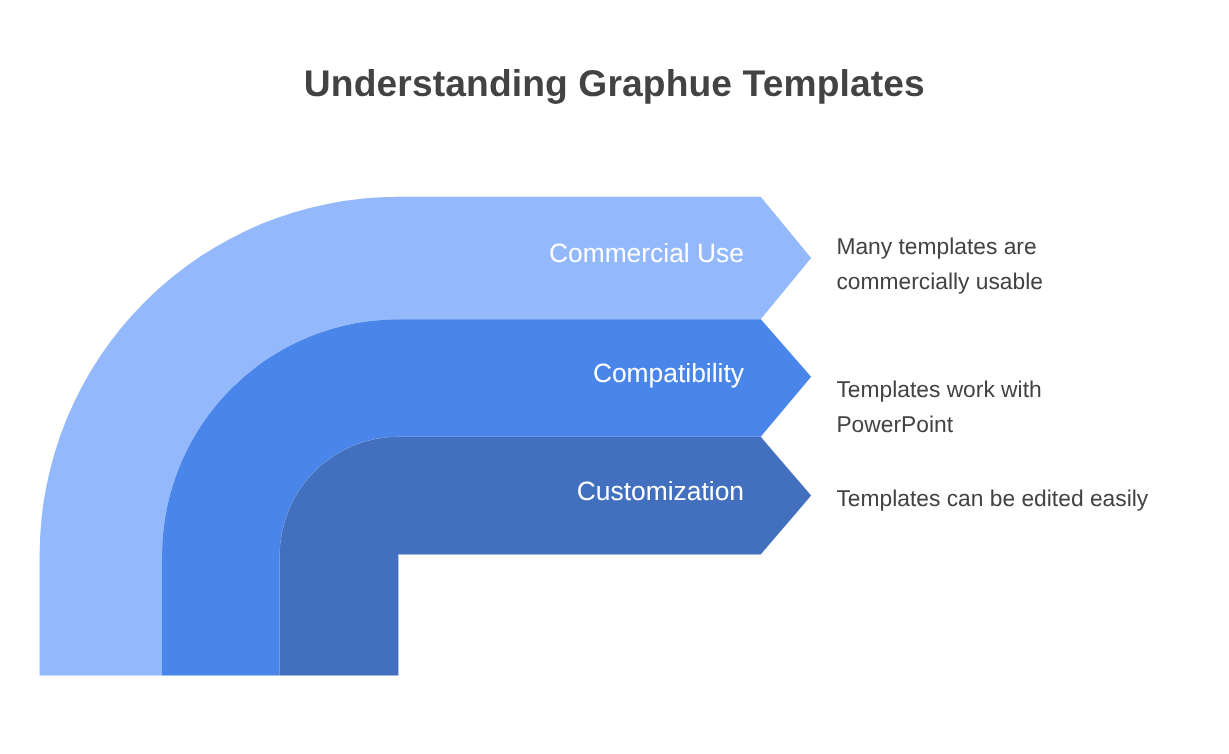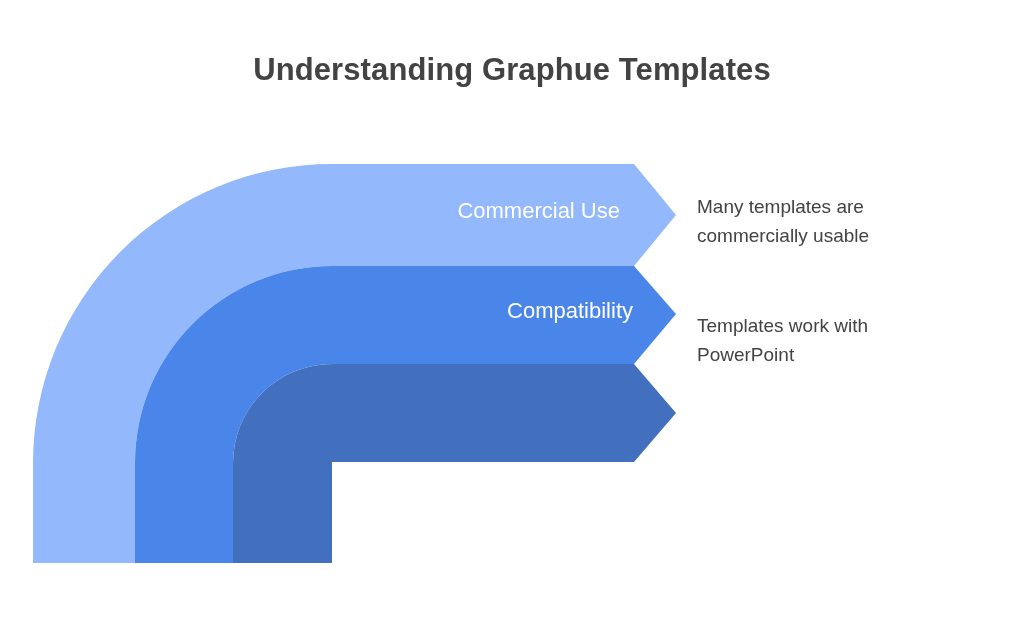--- a/index.html
+++ b/index.html
@@ -52,21 +52,21 @@
   }
   .desc {
     position: absolute;
     font-size: 19px;
     color: #434343;
     line-height: 1.55;
     white-space: pre-line;
   }
   
   .lbl-0 { left: 320px; top: 200px; width: 300px; }
-  .lbl-1 { left: 333px; top: 300px; width: 300px; }
+  .lbl-1 { left: 320px; top: 300px; width: 300px; }
   .lbl-2 { left: 320px; top: 399px; width: 300px; }
   .desc-0 { left: 697px; top: 192px; width: 300px; }
   .desc-1 { left: 697px; top: 291px; width: 300px; margin-top: 20px; }
   .desc-2 { left: 697px; top: 402px; width: 320px; }
 </style>
 </head>
 <body style="background: rgb(255, 255, 255);">
 
 <div class="slide">
 
@@ -99,19 +99,21 @@
              A 99 99 0 0 1 332 364
              L 634 364
              L 676 413
              L 634 462
              L 332 462
              L 332 563 Z"></path>
   </svg>
 
   <div class="band-label lbl-0">Commercial Use</div>
   <div class="band-label lbl-1">Compatibility</div>
+  <div class="band-label lbl-2">Customization</div>
 
   <div class="desc desc-0">Many templates are
 commercially usable</div>
   <div class="desc desc-1">Templates work with
 PowerPoint</div>
+  <div class="desc desc-2">Templates can be edited easily</div>
 
 </div>
 
 </body></html>

